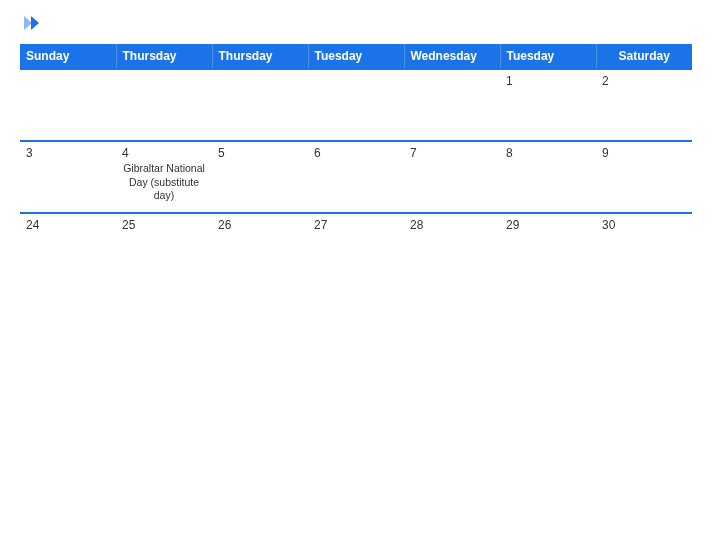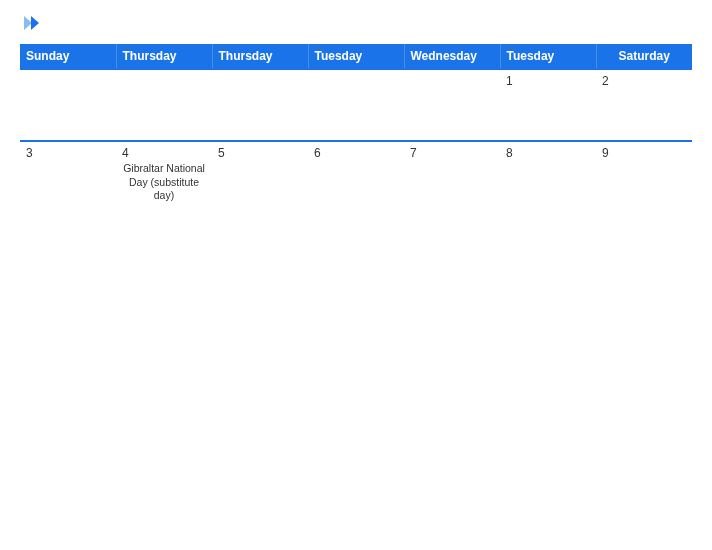--- a/index.html
+++ b/index.html
@@ -169,15 +169,38 @@
           <td>
             <span class="day-num">7</span>
           </td>
           <td>
             <span class="day-num">8</span>
           </td>
           <td>
             <span class="day-num">9</span>
           </td>
         </tr>
+        <tr>
+          <td>
+            <span class="day-num">24</span>
+          </td>
+          <td>
+            <span class="day-num">25</span>
+          </td>
+          <td>
+            <span class="day-num">26</span>
+          </td>
+          <td>
+            <span class="day-num">27</span>
+          </td>
+          <td>
+            <span class="day-num">28</span>
+          </td>
+          <td>
+            <span class="day-num">29</span>
+          </td>
+          <td>
+            <span class="day-num">30</span>
+          </td>
+        </tr>
       </tbody>
   </table>
 </div>
 
 </body></html>

